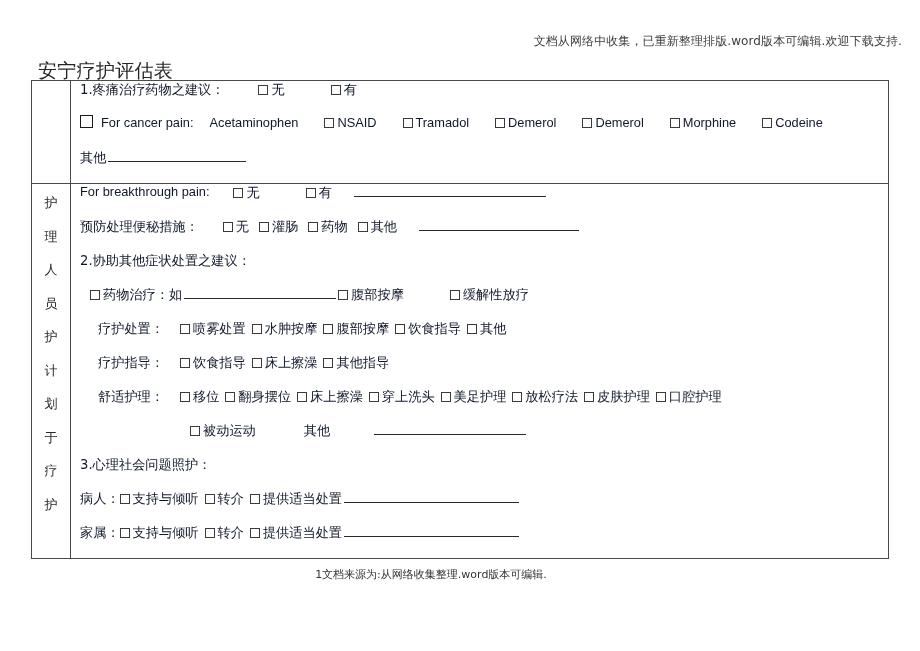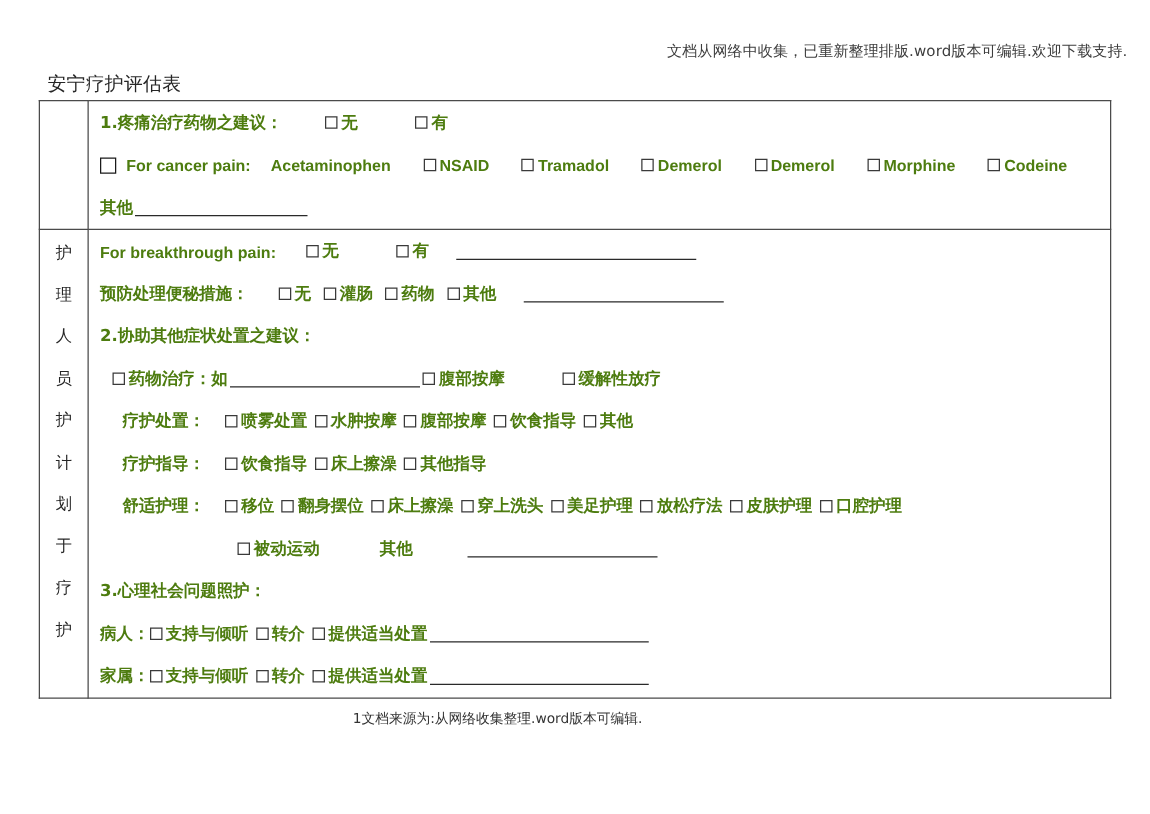--- a/index.html
+++ b/index.html
@@ -25,21 +25,21 @@
     color: #3d3d3d;
     letter-spacing: 0.1px;
     white-space: nowrap;
   }
 
   
   .doc-title {
     position: absolute;
     top: 58px;
     left: 38px;
-    font-size: 15px;
+    font-size: 19px;
     color: #262626;
     letter-spacing: 0.3px;
   }
 
   
   .form-table {
     position: absolute;
     top: 80px;
     left: 31px;
     width: 858px;
@@ -72,27 +72,26 @@
   }
   .vert-stack span {
     display: block;
     height: 33.5px;
     line-height: 33.5px;
   }
 
   
   .line {
     display: flex;
-    align-items: center;
+    align-items: flex-start;
     flex-wrap: nowrap;
     height: 33px;
     font-size: 13.2px;
-    color: #4d7c0f;
+    color: #0f172a;
     white-space: nowrap;
-    font-weight: bold;
   }
   .line.tall { height: 34px; }
 
   .cn { font-family: "DejaVu Sans", "Liberation Sans", sans-serif; }
 
   .lbl { white-space: nowrap; }
 
   
   .cb {
     display: inline-block;
@@ -152,20 +151,21 @@
 
   
   .footer {
     position: absolute;
     top: 567px;
     left: 0;
     width: 796px;
     text-align: center;
     font-size: 11px;
     color: #333;
+    padding-left: 33px;
   }
 </style>
 </head>
 <body>
 
 <div class="top-note cn">文档从网络中收集，已重新整理排版.word版本可编辑.欢迎下载支持.</div>
 
 <div class="doc-title cn">安宁疗护评估表</div>
 
 <table class="form-table">

